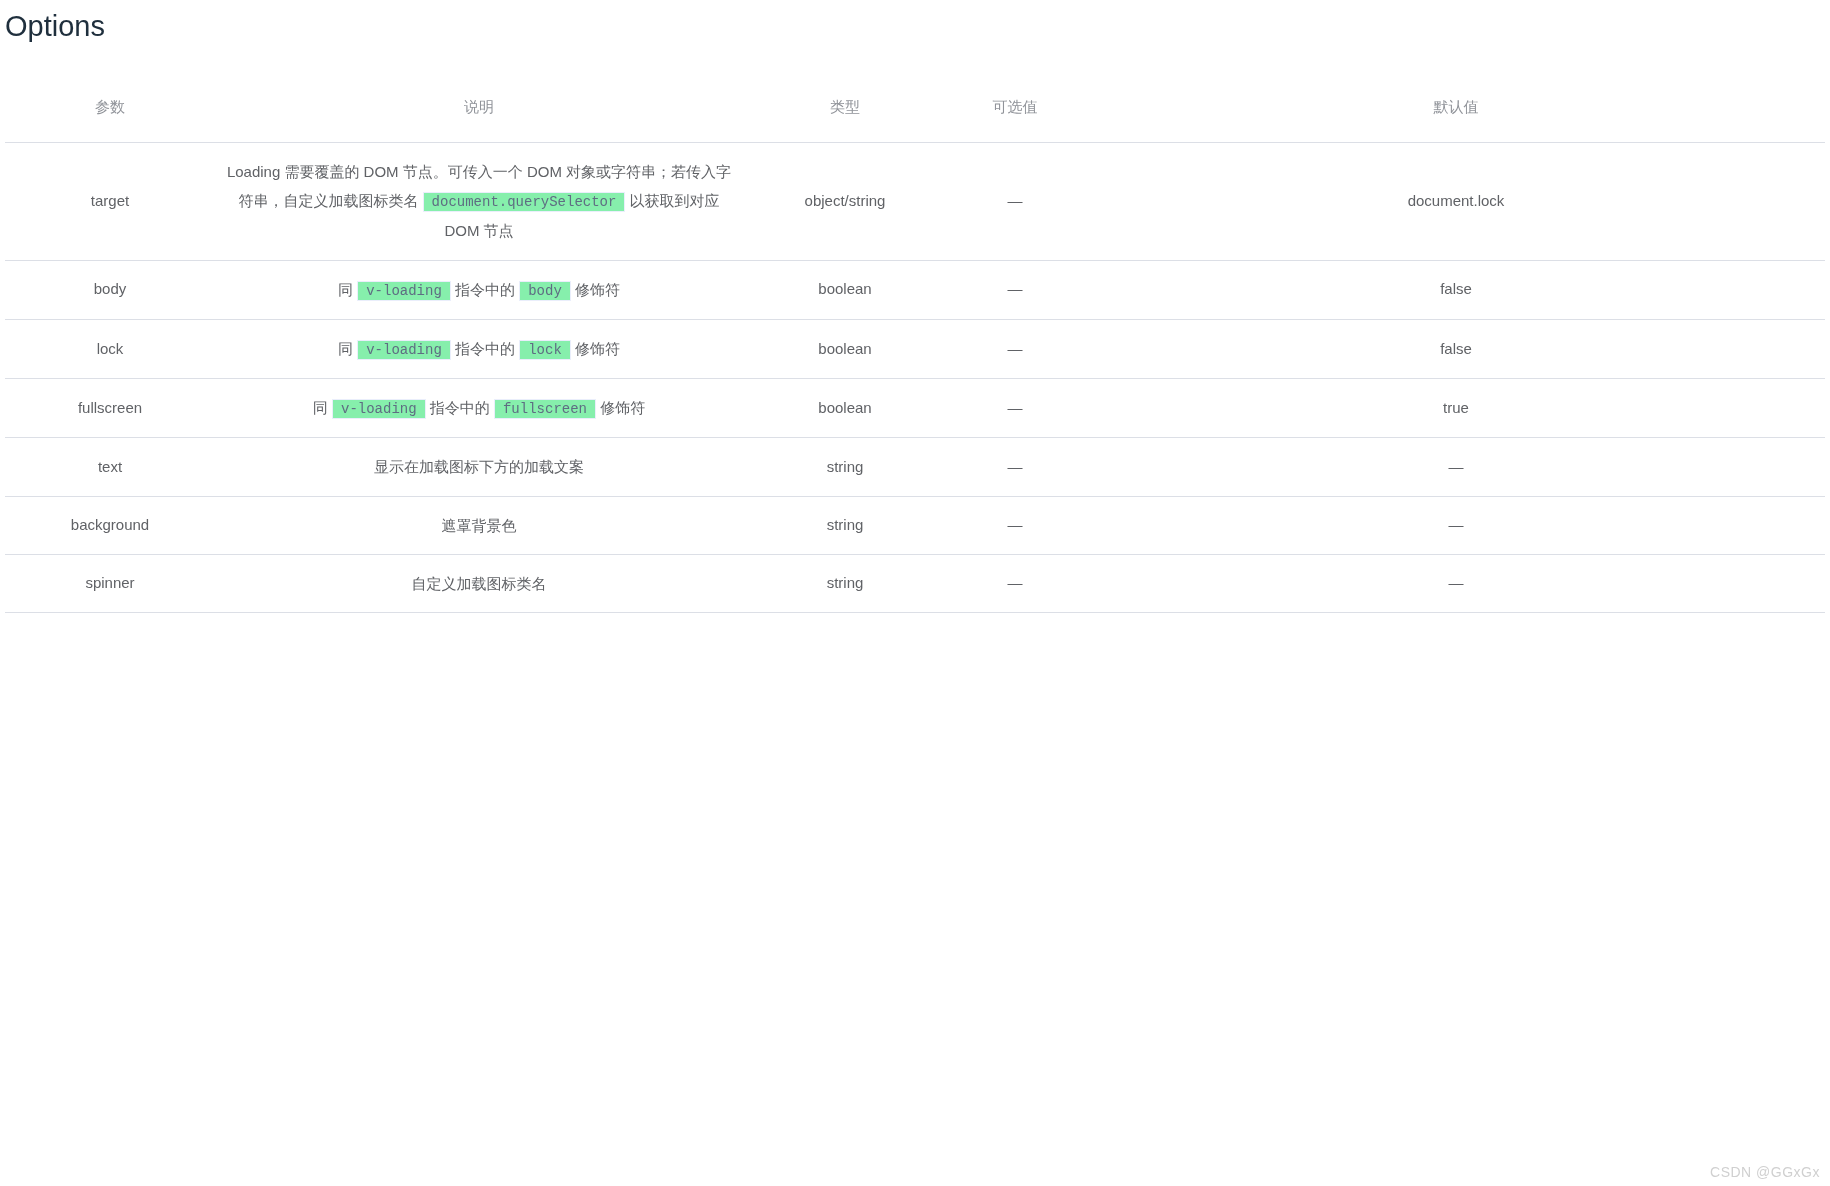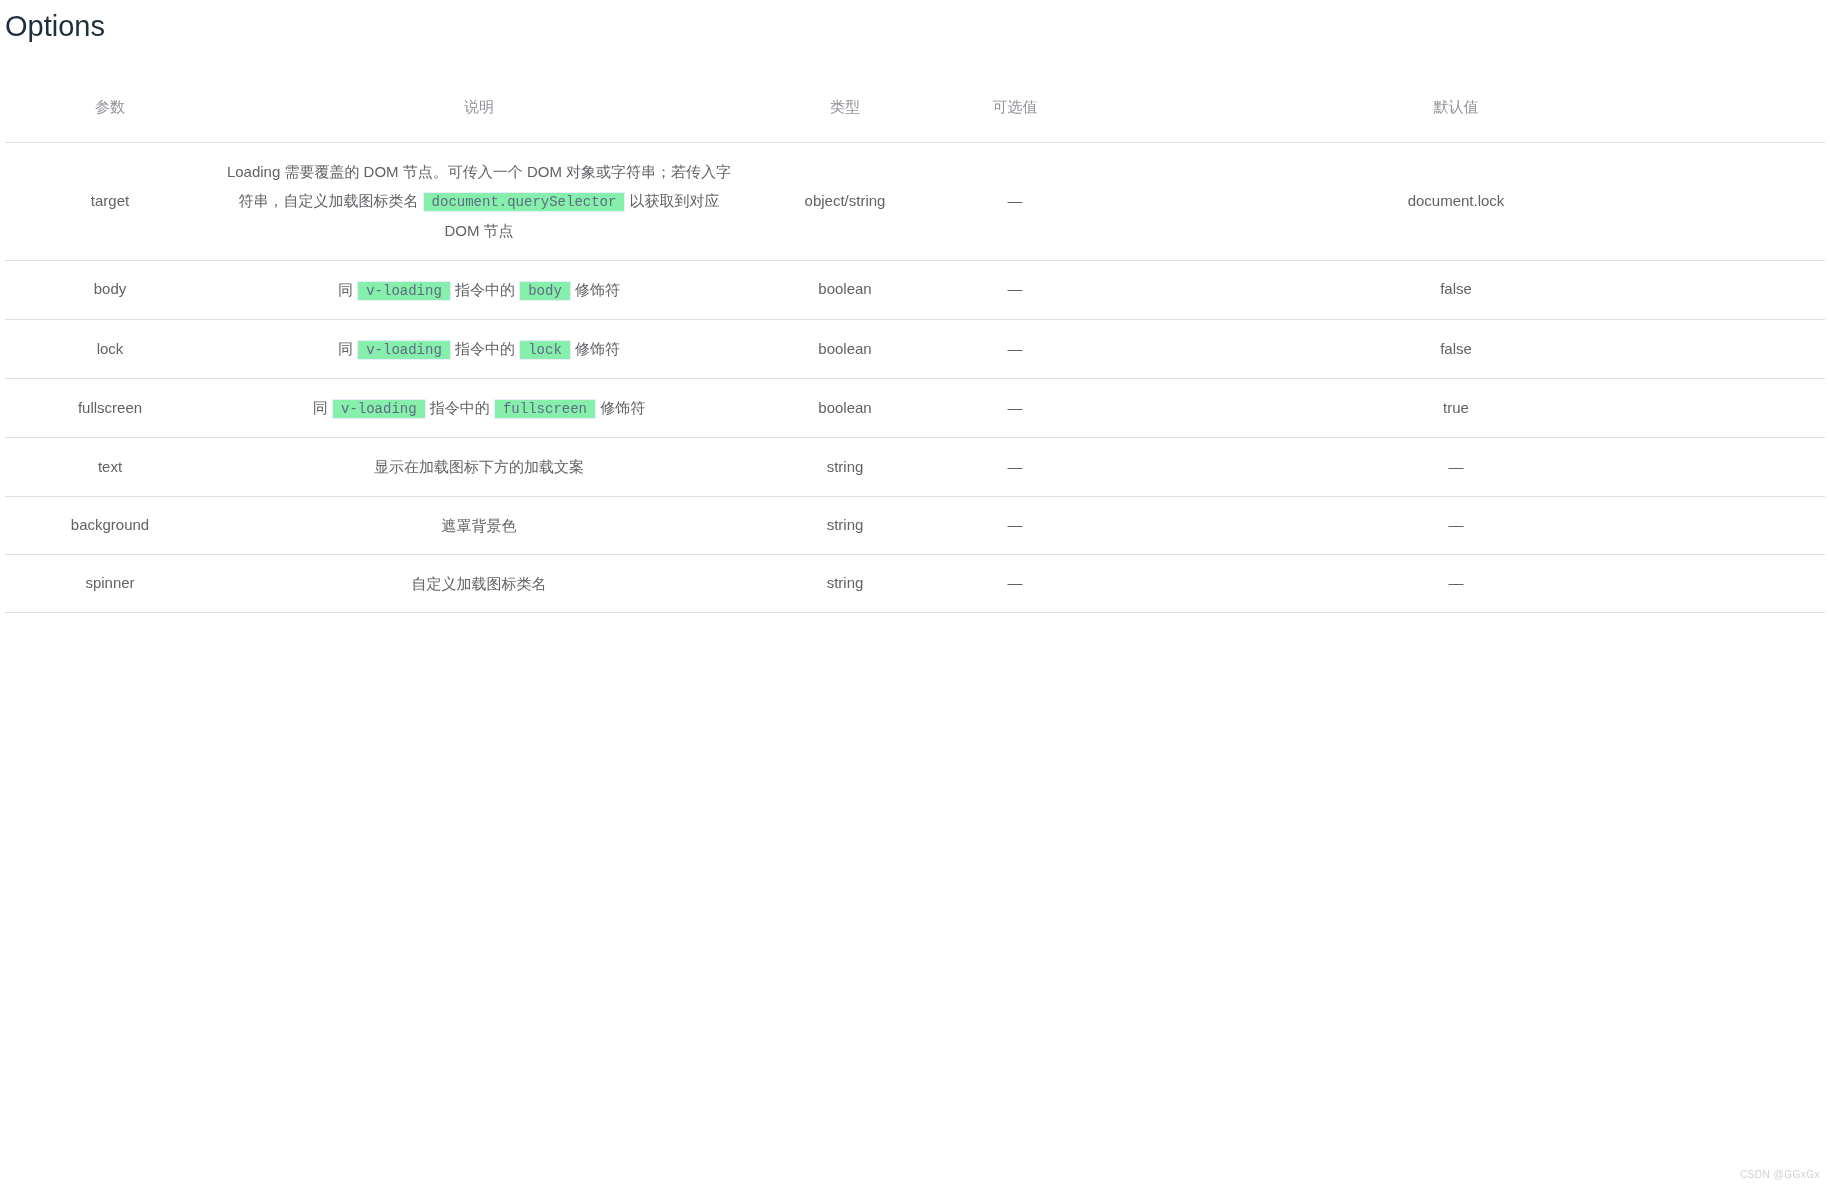--- a/index.html
+++ b/index.html
@@ -62,21 +62,21 @@
       border-radius: 0;
       padding: 1px 8px;
       font-size: 14px;
       color: #5e6d82;
     }
     .watermark {
       position: absolute;
       right: 10px;
       bottom: 6px;
       color: #d0d0d0;
-      font-size: 10px;
+      font-size: 14px;
       letter-spacing: 0.5px;
       margin-top: 16px;
     }
   </style>
 </head>
 <body>
 
 <h2 class="title">Options</h2>
 
 <table>

